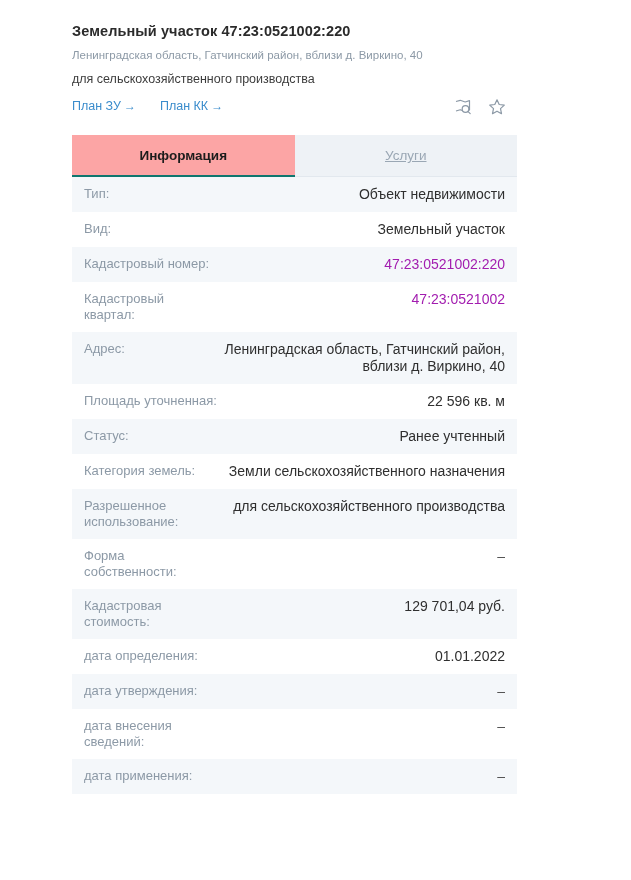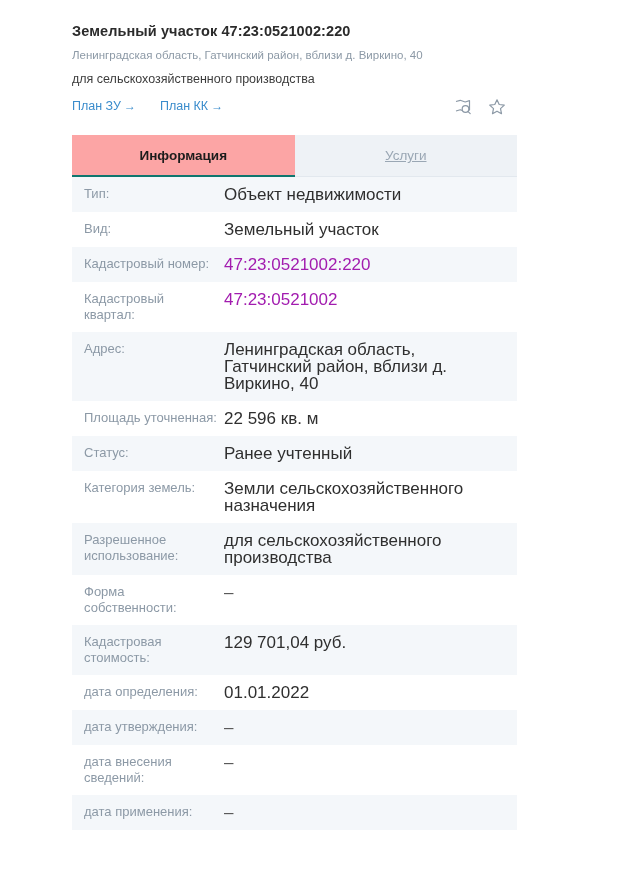--- a/index.html
+++ b/index.html
@@ -139,23 +139,24 @@
     width: 140px;
     flex: 0 0 140px;
     font-size: 13px;
     color: #8c99a6;
     line-height: 16px;
     padding-right: 6px;
     box-sizing: border-box;
   }
   .cell-value {
     flex: 1 1 auto;
-    font-size: 17px;
+    font-size: 14px;
     color: #2f2f2f;
     line-height: 17px;
+    text-align: right;
   }
   .cell-value.link {
     color: #a21caf;
     cursor: pointer;
   }
   .cell-value.dash {
     color: #555555;
   }
 </style>
 </head>

